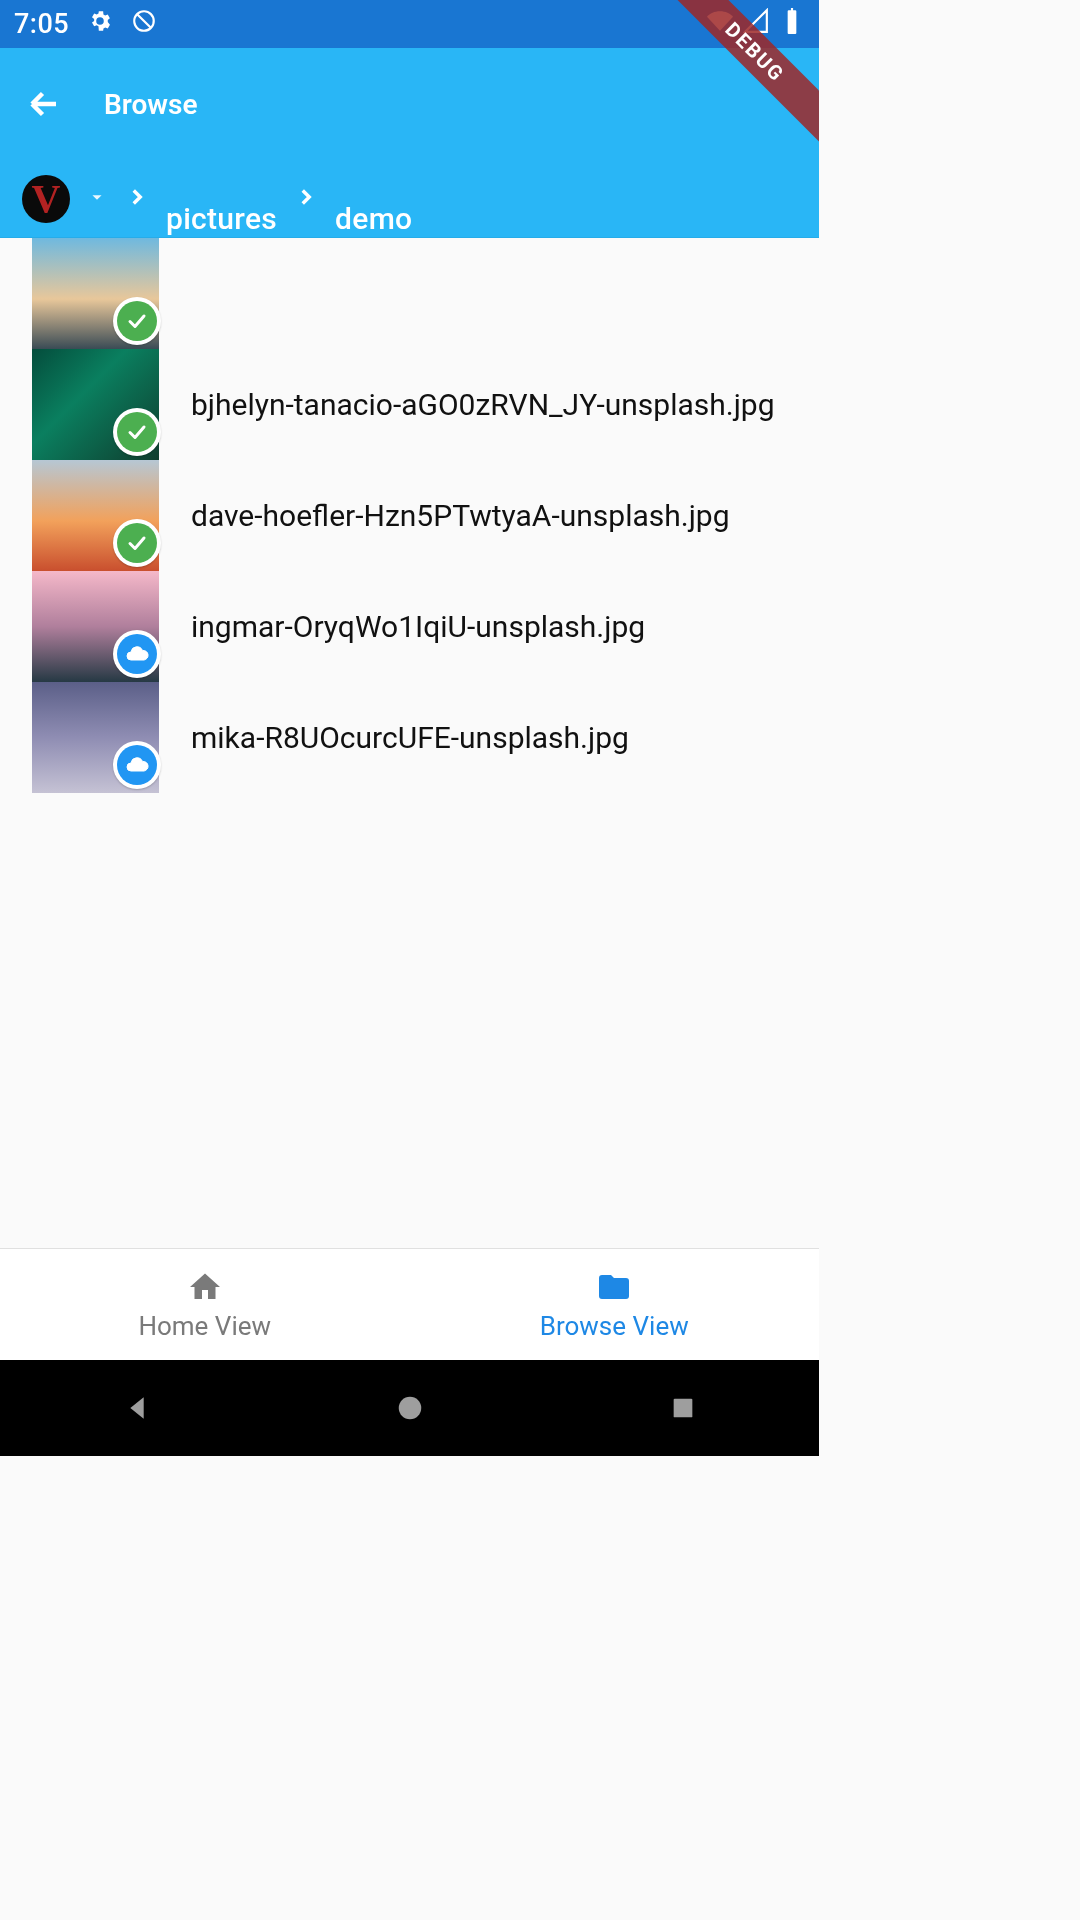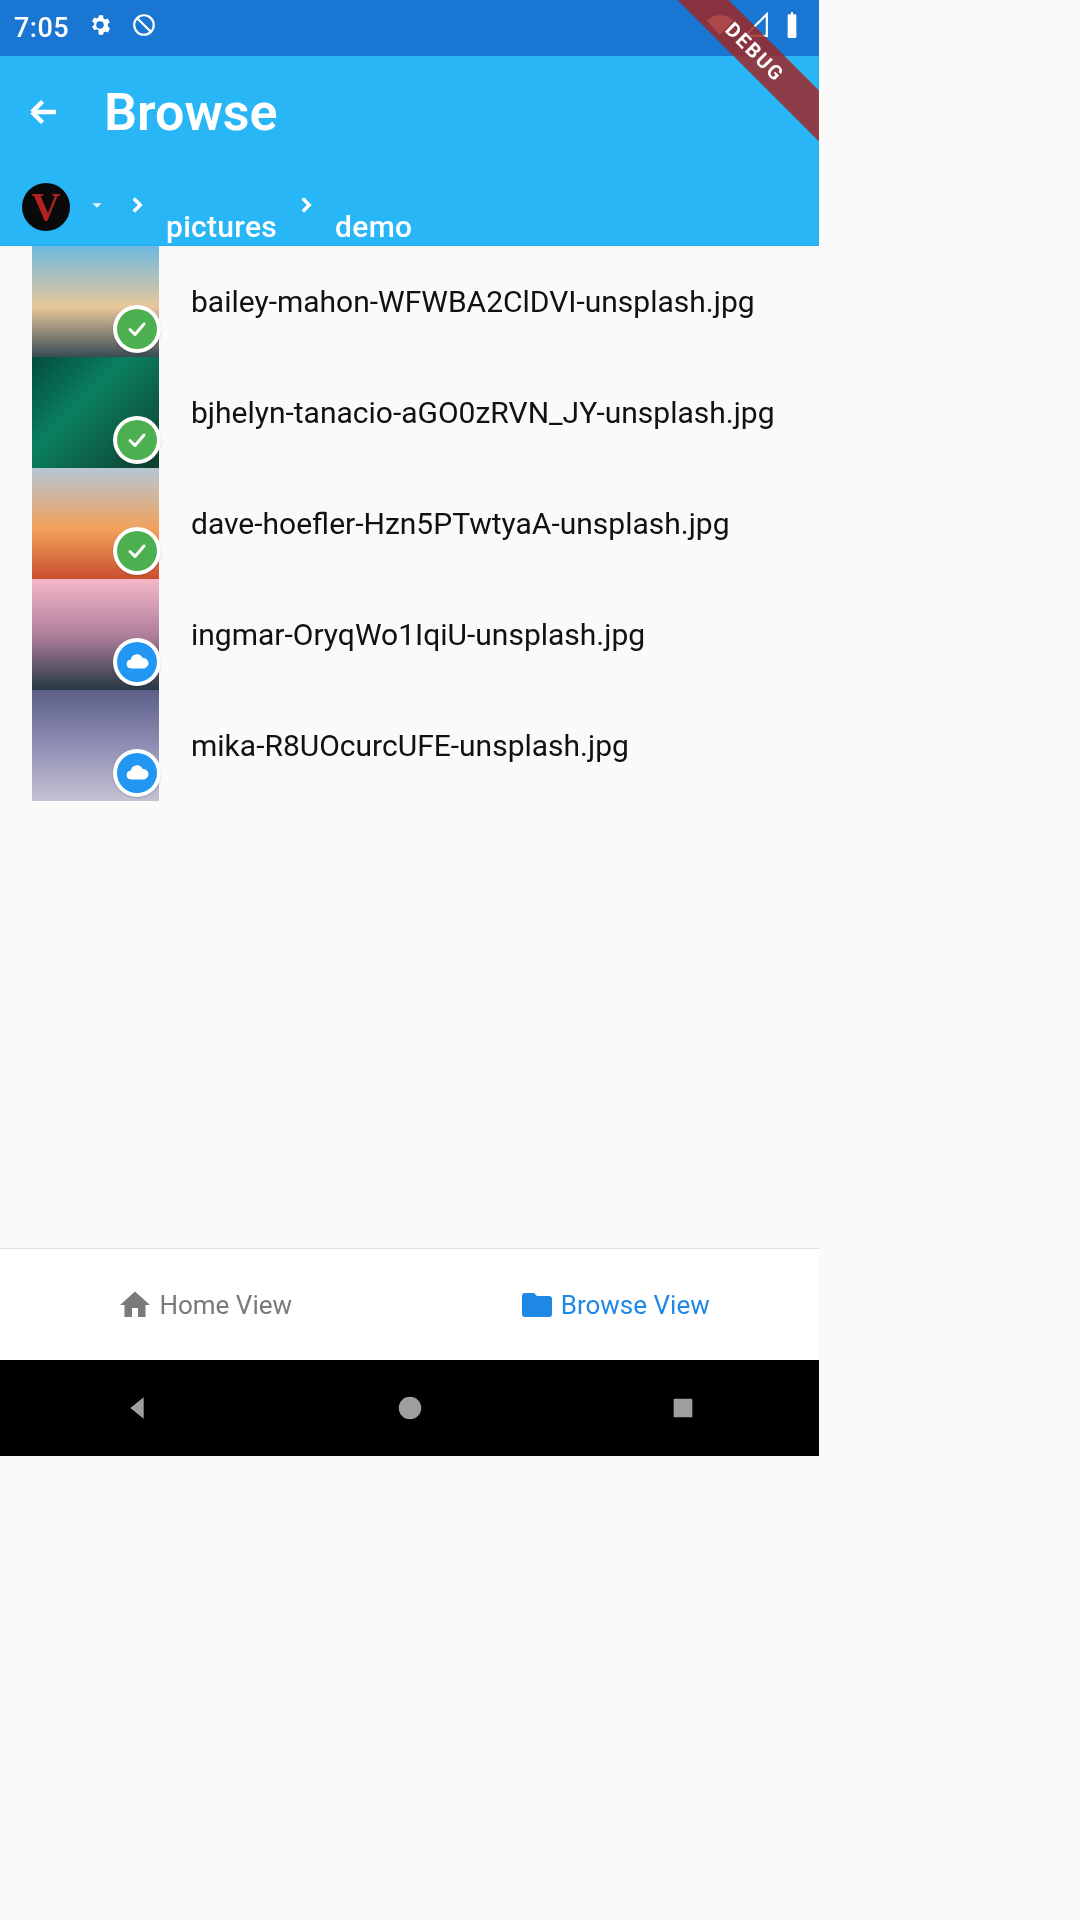--- a/index.html
+++ b/index.html
@@ -1,30 +1,30 @@
 <!DOCTYPE html>
 <html><head>
 <meta charset="utf-8">
 <style>
   * { box-sizing: border-box; margin: 0; padding: 0; }
   html, body { width: 819px; height: 1456px; font-family: Roboto, "Helvetica Neue", Arial, sans-serif; background: #fafafa; overflow: hidden; }
   .screen { width: 819px; height: 1456px; display: flex; flex-direction: column; position: relative; }
 
   
-  .status-bar { height: 56px; background: #1976D2; color: #fff; display: flex; align-items: center; justify-content: space-between; padding: 0 14px 0 14px; font-size: 27px; }
+  .status-bar { height: 48px; background: #1976D2; color: #fff; display: flex; align-items: center; justify-content: space-between; padding: 0 14px 0 14px; font-size: 27px; }
   .status-left { display: flex; align-items: center; gap: 18px; }
   .status-right { display: flex; align-items: center; gap: 10px; }
   .status-icon { width: 26px; height: 26px; fill: #fff; }
   .status-time { font-weight: 500; letter-spacing: 0.5px; }
 
   
   .app-bar { height: 112px; background: #29B6F6; color: #fff; display: flex; align-items: center; padding-left: 20px; }
   .app-bar .back { width: 48px; height: 48px; display: flex; align-items: center; justify-content: center; margin-right: 36px; }
   .app-bar .back svg { width: 36px; height: 36px; stroke: #fff; fill: none; stroke-width: 3; }
-  .app-bar-title { font-size: 52px; font-weight: 600; }
+  .app-bar-title { font-size: 28px; font-weight: 600; }
 
   
   .breadcrumb { height: 78px; background: #29B6F6; color: #fff; display: flex; align-items: center; padding: 0 22px; gap: 16px; border-bottom: 1px solid rgba(0,0,0,0.05); }
   .avatar { width: 48px; height: 48px; border-radius: 50%; background: #0a0a0a; position: relative; overflow: hidden; }
   .avatar-v { position:absolute; left:50%; top:50%; transform:translate(-50%,-52%); font-family: Georgia, serif; font-size: 40px; font-weight: 700; color:#B22222; }
   .bc-dropdown svg { width: 22px; height: 22px; fill: #fff; opacity: 0.9; }
   .bc-chevron svg { width: 26px; height: 26px; stroke: #fff; fill: none; stroke-width: 3.2; }
   .bc-segment { font-size: 30px; color: #fff; font-weight: 500; letter-spacing: 0.3px; margin-top: 40px; }
 
   
@@ -43,21 +43,21 @@
   .tg0 { background: linear-gradient(180deg,#6fb9df 0%,#e8c79a 55%,#3a4b55 100%); }
   .tg1 { background: linear-gradient(135deg,#044d3c 0%,#0a7f5f 40%,#0f3d2e 100%); }
   .tg2 { background: linear-gradient(180deg,#b6c7d4 0%,#f2a15b 55%,#c94f2e 100%); }
   .tg3 { background: linear-gradient(180deg,#8bb9d6 0%,#e6cfa0 55%,#8a5a2b 100%); }
   .tg4 { background: linear-gradient(180deg,#f5b8c9 0%,#b07f9c 50%,#263944 100%); }
   .tg5 { background: linear-gradient(160deg,#2f5d3a 0%,#5d8a5e 50%,#7fae7a 100%); }
   .tg6 { background: linear-gradient(180deg,#5b5f88 0%,#8f8db3 50%,#c5c2d4 100%); }
 
   
   .bottom-nav { height: 112px; background: #fff; border-top: 1px solid #e0e0e0; display: flex; }
-  .bn-item { flex: 1; display: flex; flex-direction: row; align-items: center; justify-content: center; gap: 6px; }
+  .bn-item { flex: 1; display: flex; flex-direction: column; align-items: center; justify-content: center; gap: 6px; }
   .bn-item svg { width: 36px; height: 36px; }
   .bn-label { font-size: 26px; }
   .bn-inactive { color: #7a7a7a; }
   .bn-inactive svg { fill: #7a7a7a; }
   .bn-active { color: #1E88E5; }
   .bn-active svg { fill: #1E88E5; }
 
   
   .android-nav { height: 96px; background: #000; display: flex; align-items: center; justify-content: space-around; }
   .android-nav .btn { width: 48px; height: 48px; display:flex; align-items:center; justify-content:center; }
@@ -164,21 +164,20 @@
         <div class="thumb">
           <div class="thumb-inner tg0"></div>
           <div class="badge badge-synced">
             <div class="badge-inner">
               <svg viewBox="0 0 24 24">
                 <path d="M5 12.5 10 17.5 19 7" fill="none" stroke="#fff" stroke-width="3" stroke-linecap="round" stroke-linejoin="round"></path>
               </svg>
             </div>
           </div>
         </div>
-        <div class="file-name">bailey-mahon-WFWBA2ClDVI-unsplash.jpg</div>
       </div>
       <div class="file-row">
         <div class="thumb">
           <div class="thumb-inner tg1"></div>
           <div class="badge badge-synced">
             <div class="badge-inner">
               <svg viewBox="0 0 24 24">
                 <path d="M5 12.5 10 17.5 19 7" fill="none" stroke="#fff" stroke-width="3" stroke-linecap="round" stroke-linejoin="round"></path>
               </svg>
             </div>

